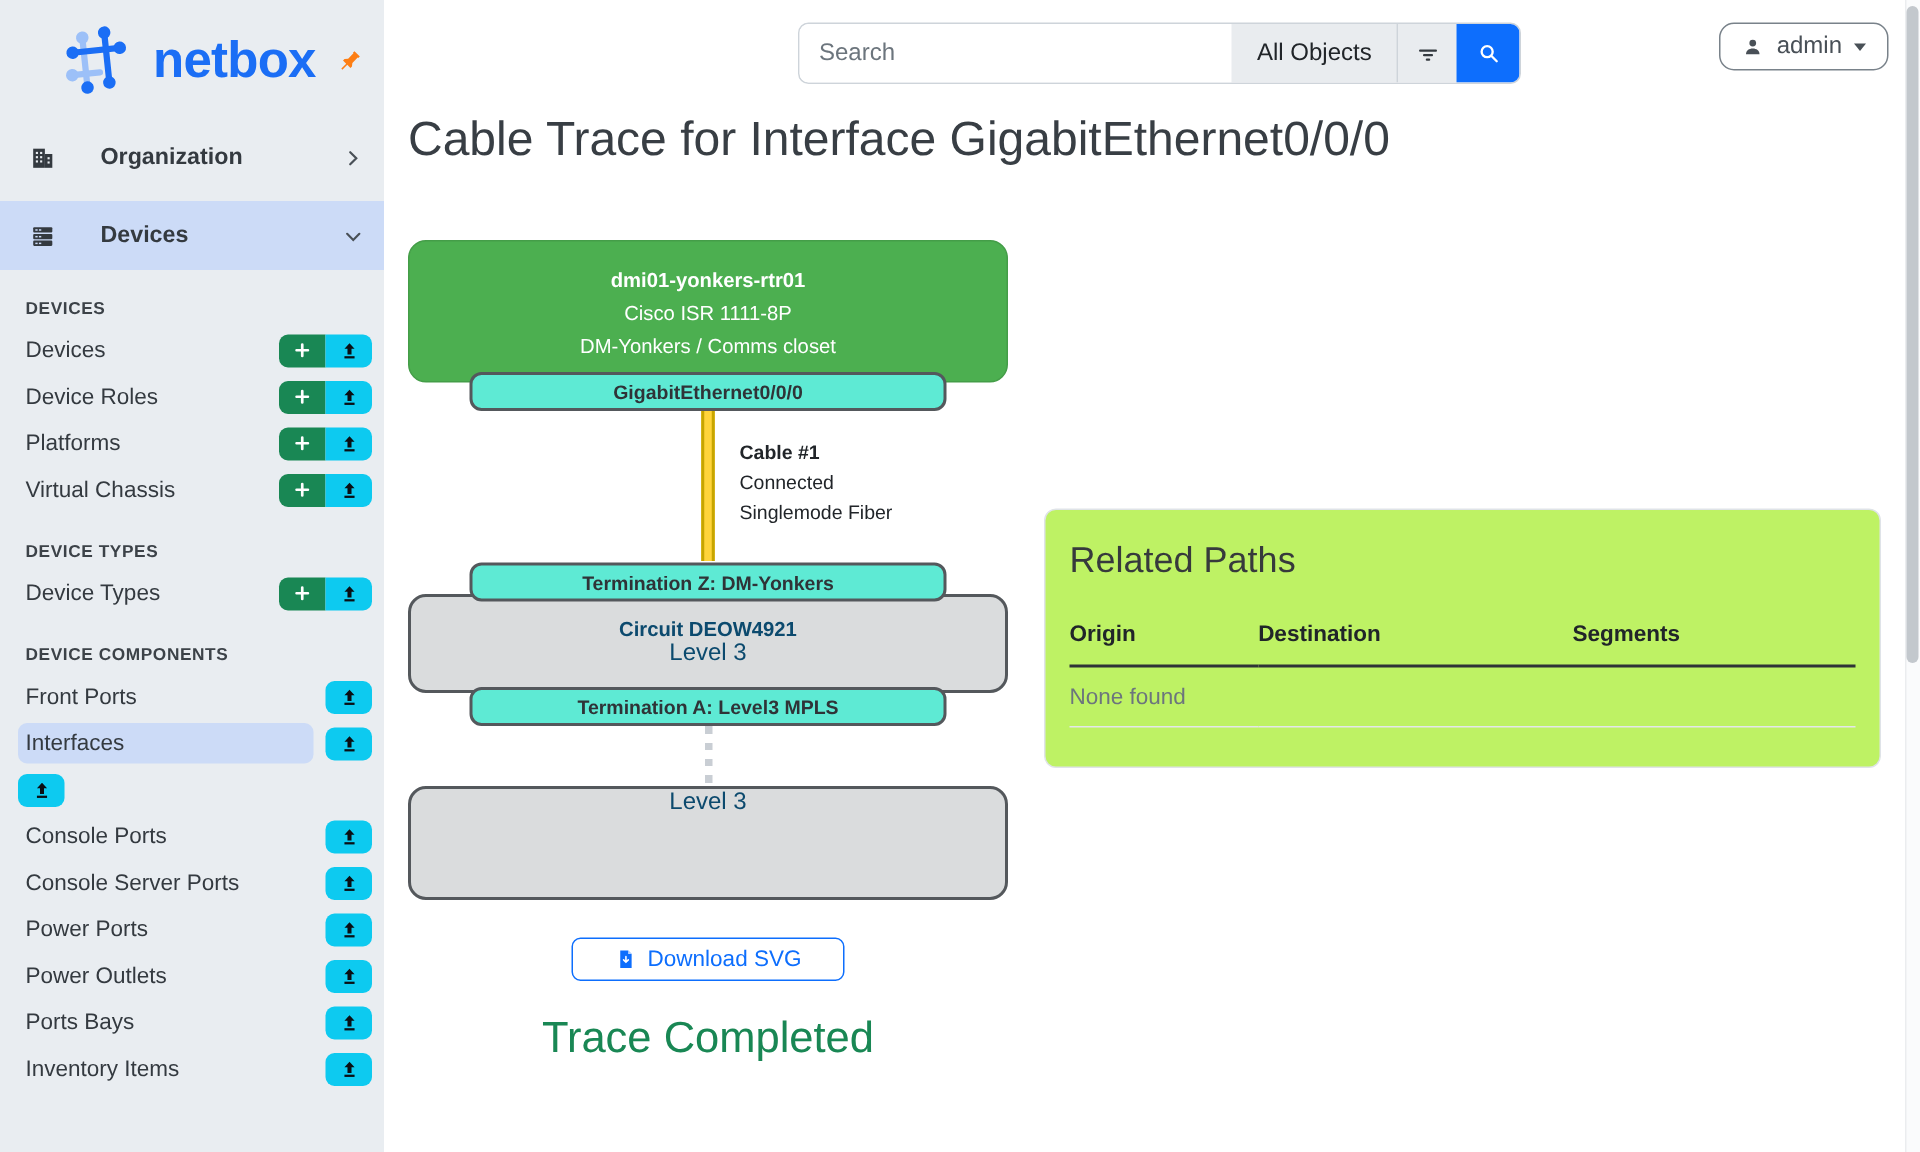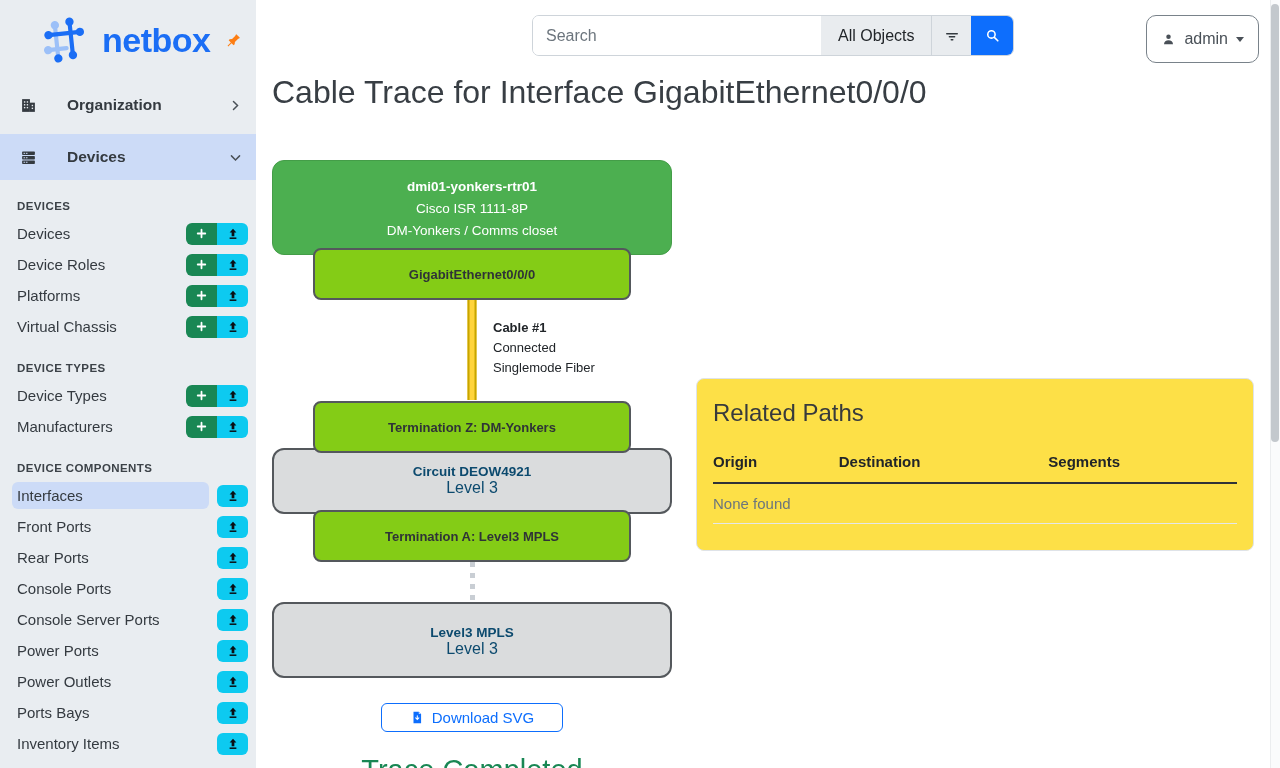--- a/index.html
+++ b/index.html
@@ -30,51 +30,51 @@
   .mini-import.solo { border-radius:6px; }
   
   .main { position:absolute; left:256px; top:0; right:10px; height:768px; background:#fff; }
   .top-header { position:relative; height:70px; }
   .search-group { position:absolute; left:276px; top:15px; display:flex; height:41px; border:1px solid #ced4da; border-radius:7px; overflow:hidden; background:#fff; }
   .search-input { width:288px; border:none; outline:none; padding:0 13px; font-size:16px; color:#701a75; background:#fff; }
   .search-input::placeholder { color:#6c757d; }
   .scope-seg { background:#e9ecef; display:flex; align-items:center; padding:0 17px; font-size:16px; color:#212529; cursor:pointer; }
   .filter-seg { background:#e9ecef; width:40px; display:flex; align-items:center; justify-content:center; border-left:1px solid #ced4da; cursor:pointer; }
   .search-btn { background:#0d6efd; width:42px; border:none; display:flex; align-items:center; justify-content:center; cursor:pointer; }
-  .user-btn { position:absolute; right:11px; top:15px; display:flex; align-items:center; gap:8px; border:1px solid #79828a; border-radius:10px; padding:0 14px; height:48px; background:#fff; color:#495057; font-size:16px; cursor:pointer; }
+  .user-btn { position:absolute; right:11px; top:15px; display:flex; align-items:center; gap:8px; border:1px solid #79828a; border-radius:10px; padding:0 14px; height:32px; background:#fff; color:#495057; font-size:16px; cursor:pointer; }
   .caret-down { width:0; height:0; border-left:4.5px solid transparent; border-right:4.5px solid transparent; border-top:5px solid #495057; }
   h1.page-title { margin:4px 16px 0; font-size:32px; font-weight:400; color:#383e44; }
   .content-row { display:flex; align-items:center; margin:30px 16px 0; }
   
   .trace-col { width:400px; flex:none; }
   .trace-diagram { margin-top:19px; }
   .node { border-radius:12px; text-align:center; }
   .node-device { height:95px; background:#4caf50; border:1px solid #449d48; color:#fff; }
   .node-device .l1 { font-weight:bold; font-size:13.5px; padding-top:18px; }
   .node .l2 { font-size:13.5px; margin-top:7px; }
-  .term { width:318px; height:52px; margin:0 auto; background:#84cc16; border:2px solid #54585c; border-radius:8px; display:flex; align-items:center; justify-content:center; font-weight:bold; font-size:13px; color:#2f3337; position:relative; z-index:3; }
+  .term { width:318px; height:26px; margin:0 auto; background:#5eead4; border:2px solid #54585c; border-radius:8px; display:flex; align-items:center; justify-content:center; font-weight:bold; font-size:13px; color:#2f3337; position:relative; z-index:3; }
   .term-gig { margin-top:-7px; }
   .cable-seg { position:relative; height:100px; }
   .cable-line { position:absolute; left:50%; transform:translateX(-50%); top:0; bottom:0; width:9px; background:#ffd43b; border-left:2px solid #c7a500; border-right:2px solid #c7a500; }
   .cable-label { position:absolute; left:calc(50% + 21px); top:18px; font-size:13px; line-height:20px; color:#212529; text-align:left; }
   .cable-label .b { font-weight:bold; }
   .term-tz { margin-top:1px; }
   .parent-box { background:#dadcdd; border:2px solid #54585c; border-radius:12px; position:relative; z-index:1; text-align:center; color:#0c4a6e; }
   .circuit-box { height:66px; margin-top:-5px; }
   .circuit-box .l1 { font-weight:bold; font-size:13.5px; padding-top:14px; }
   .term-ta { margin-top:-4px; }
   .dash-seg { height:40px; display:flex; justify-content:center; }
   .dash-line { width:5px; background:repeating-linear-gradient(to bottom, #c9ced4 0 5px, transparent 5px 11px); }
   .pn-box { height:76px; }
   .pn-box .l1 { font-weight:bold; font-size:13.5px; padding-top:21px; }
   .download-row { text-align:center; margin-top:25px; }
   .btn-download { display:inline-flex; align-items:center; gap:8px; border:1px solid #0d6efd; color:#0d6efd; background:#fff; border-radius:6px; padding:5px 28px; font-size:15px; cursor:pointer; }
   .trace-status { text-align:center; margin-top:22px; font-size:29px; color:#198754; }
   
-  .paths-card { flex:1; margin-left:24px; border:1px solid #dfe3e8; border-radius:8px; padding:16px 16px 26px; background:#fde047; }
+  .paths-card { flex:1; margin-left:24px; border:1px solid #dfe3e8; border-radius:8px; padding:16px 16px 26px; background:#bef264; }
   .card-title { font-size:24px; font-weight:400; color:#373a3c; margin:4px 0 16px; }
   table.paths { width:100%; border-collapse:collapse; font-size:15px; }
   table.paths th { text-align:left; font-weight:bold; color:#212529; padding:10px 0 12px; border-bottom:2px solid #2f3337; }
   table.paths td { padding:11px 0; color:#6c757d; border-bottom:1px solid #e4e7ea; }
   .col-origin { width:24%; } .col-dest { width:40%; } .col-seg { width:36%; }
   
   .scrollbar-track { position:absolute; right:0; top:0; width:10px; height:768px; background:#fafbfc; border-left:1px solid #ebedef; }
   .scrollbar-thumb { position:absolute; right:1px; top:4px; width:8px; height:438px; background:#c3c8cd; border-radius:4px; cursor:pointer; }
 </style>
 </head>
@@ -251,67 +251,46 @@
           </svg>
         </span>
       <span class="mini-btn mini-import">
           <svg width="12" height="12" viewBox="0 0 16 16">
             <path d="M8 1 L12.5 6 H9.8 V11 H6.2 V6 H3.5 Z" fill="#0a0f14"></path>
             <rect x="3.5" y="12.6" width="9" height="2" fill="#0a0f14"></rect>
           </svg>
         </span>
     </div>
   </div>
-  <div class="item-row">
-    <div class="item-hl">
-        <a class="item-label">Manufacturers</a>
-      </div>
-    <div class="btn-pair">
-      <span class="mini-btn mini-add">
-          <svg width="11" height="11" viewBox="0 0 16 16">
-            <path d="M8 2.5 v11 M2.5 8 h11" stroke="#fff" stroke-width="2.6" stroke-linecap="round"></path>
-          </svg>
-        </span>
-      <span class="mini-btn mini-import">
-          <svg width="12" height="12" viewBox="0 0 16 16">
-            <path d="M8 1 L12.5 6 H9.8 V11 H6.2 V6 H3.5 Z" fill="#0a0f14"></path>
-            <rect x="3.5" y="12.6" width="9" height="2" fill="#0a0f14"></rect>
-          </svg>
-        </span>
-    </div>
-  </div>
 
   <div class="section-title">DEVICE COMPONENTS</div>
 
+  <div class="item-row">
+    <div class="item-hl">
+        <a class="item-label">Front Ports</a>
+      </div>
+    <span class="mini-btn mini-import solo">
+        <svg width="12" height="12" viewBox="0 0 16 16">
+          <path d="M8 1 L12.5 6 H9.8 V11 H6.2 V6 H3.5 Z" fill="#0a0f14"></path>
+          <rect x="3.5" y="12.6" width="9" height="2" fill="#0a0f14"></rect>
+        </svg>
+      </span>
+  </div>
   <div class="item-row active">
     <div class="item-hl">
         <a class="item-label">Interfaces</a>
       </div>
     <span class="mini-btn mini-import solo">
         <svg width="12" height="12" viewBox="0 0 16 16">
           <path d="M8 1 L12.5 6 H9.8 V11 H6.2 V6 H3.5 Z" fill="#0a0f14"></path>
           <rect x="3.5" y="12.6" width="9" height="2" fill="#0a0f14"></rect>
         </svg>
       </span>
   </div>
   <div class="item-row">
-    <div class="item-hl">
-        <a class="item-label">Front Ports</a>
-      </div>
-    <span class="mini-btn mini-import solo">
-        <svg width="12" height="12" viewBox="0 0 16 16">
-          <path d="M8 1 L12.5 6 H9.8 V11 H6.2 V6 H3.5 Z" fill="#0a0f14"></path>
-          <rect x="3.5" y="12.6" width="9" height="2" fill="#0a0f14"></rect>
-        </svg>
-      </span>
-  </div>
-  <div class="item-row">
-    <div class="item-hl">
-        <a class="item-label">Rear Ports</a>
-      </div>
     <span class="mini-btn mini-import solo">
         <svg width="12" height="12" viewBox="0 0 16 16">
           <path d="M8 1 L12.5 6 H9.8 V11 H6.2 V6 H3.5 Z" fill="#0a0f14"></path>
           <rect x="3.5" y="12.6" width="9" height="2" fill="#0a0f14"></rect>
         </svg>
       </span>
   </div>
   <div class="item-row">
     <div class="item-hl">
         <a class="item-label">Console Ports</a>
@@ -447,21 +426,20 @@
           <div class="l2">Level 3</div>
         </div>
 
         <div class="term term-ta">Termination A: Level3 MPLS</div>
 
         <div class="dash-seg">
           <div class="dash-line"></div>
         </div>
 
         <div class="parent-box pn-box">
-          <div class="l1">Level3 MPLS</div>
           <div class="l2">Level 3</div>
         </div>
 
         <div class="download-row">
           <button class="btn-download">
             <span style="display:flex;">
               <svg width="14" height="15" viewBox="0 0 24 24">
                   <path fill="#0d6efd" d="M6 2 h9 l4 4 v16 H6 Z"></path>
                   <path fill="#bcd6fd" d="M15 2 v4 h4 Z"></path>
                   <path d="M12.5 9 v6 M9.8 12.7 L12.5 15.4 L15.2 12.7" stroke="#fff" stroke-width="1.8" fill="none" stroke-linecap="round"></path>

